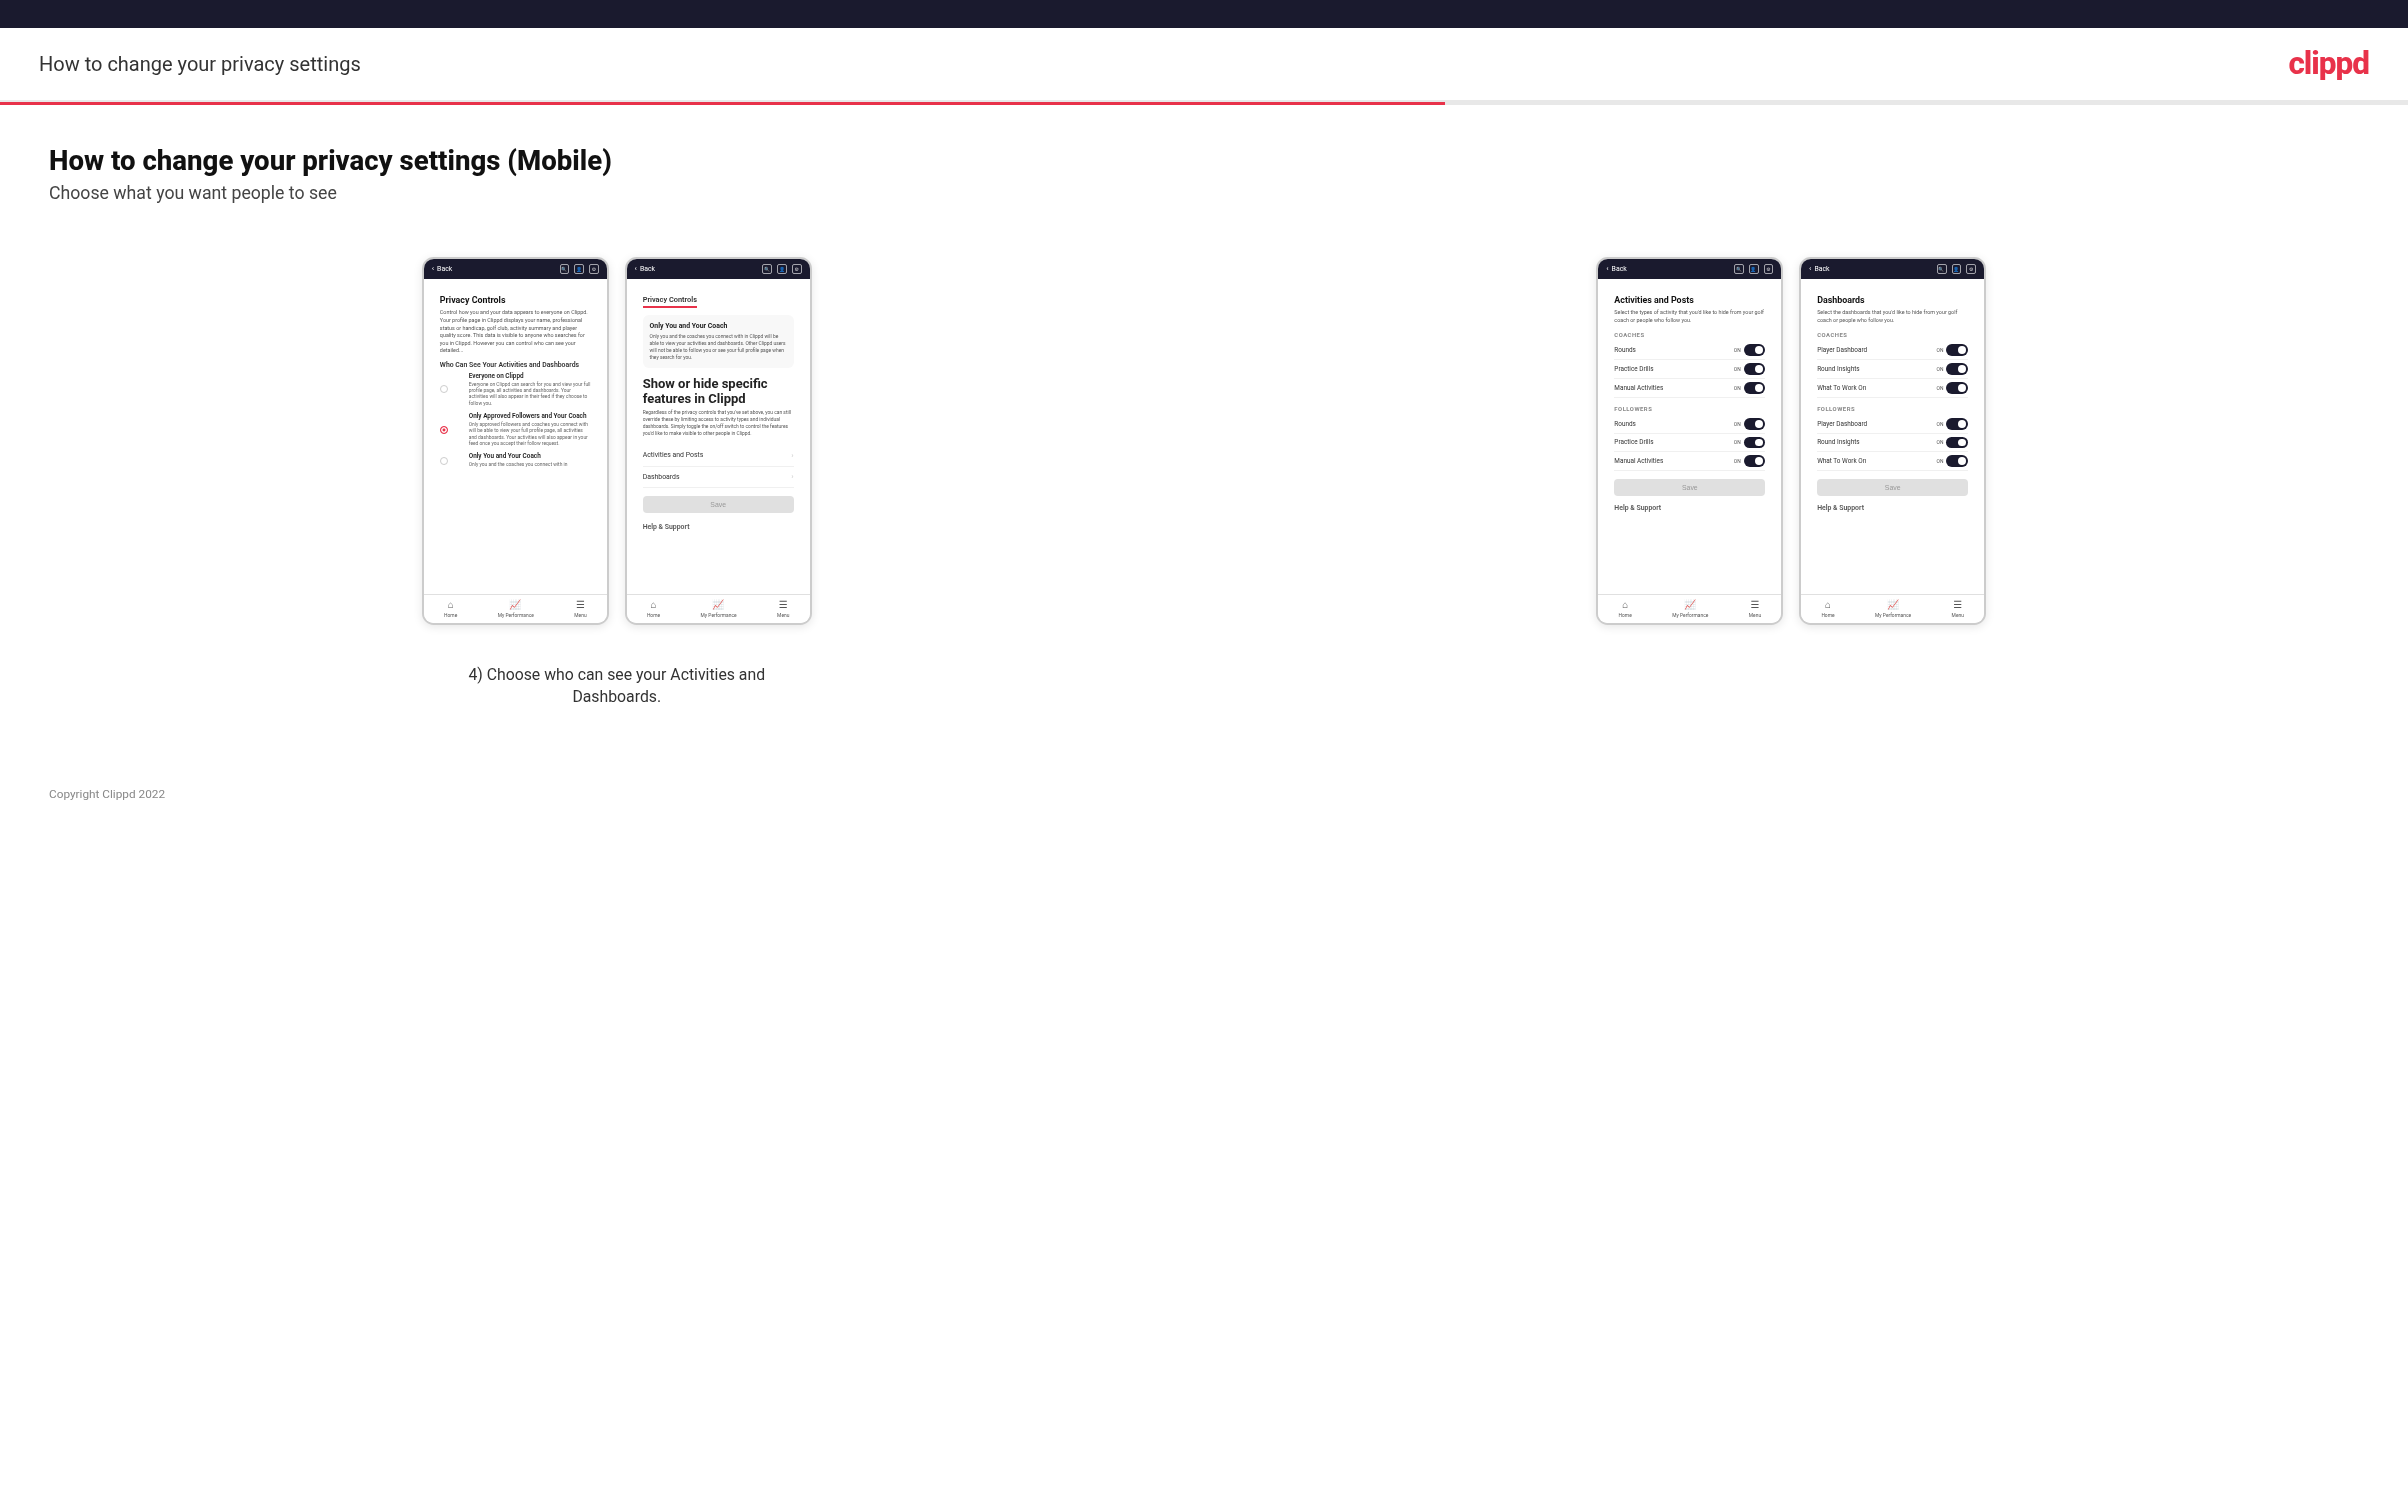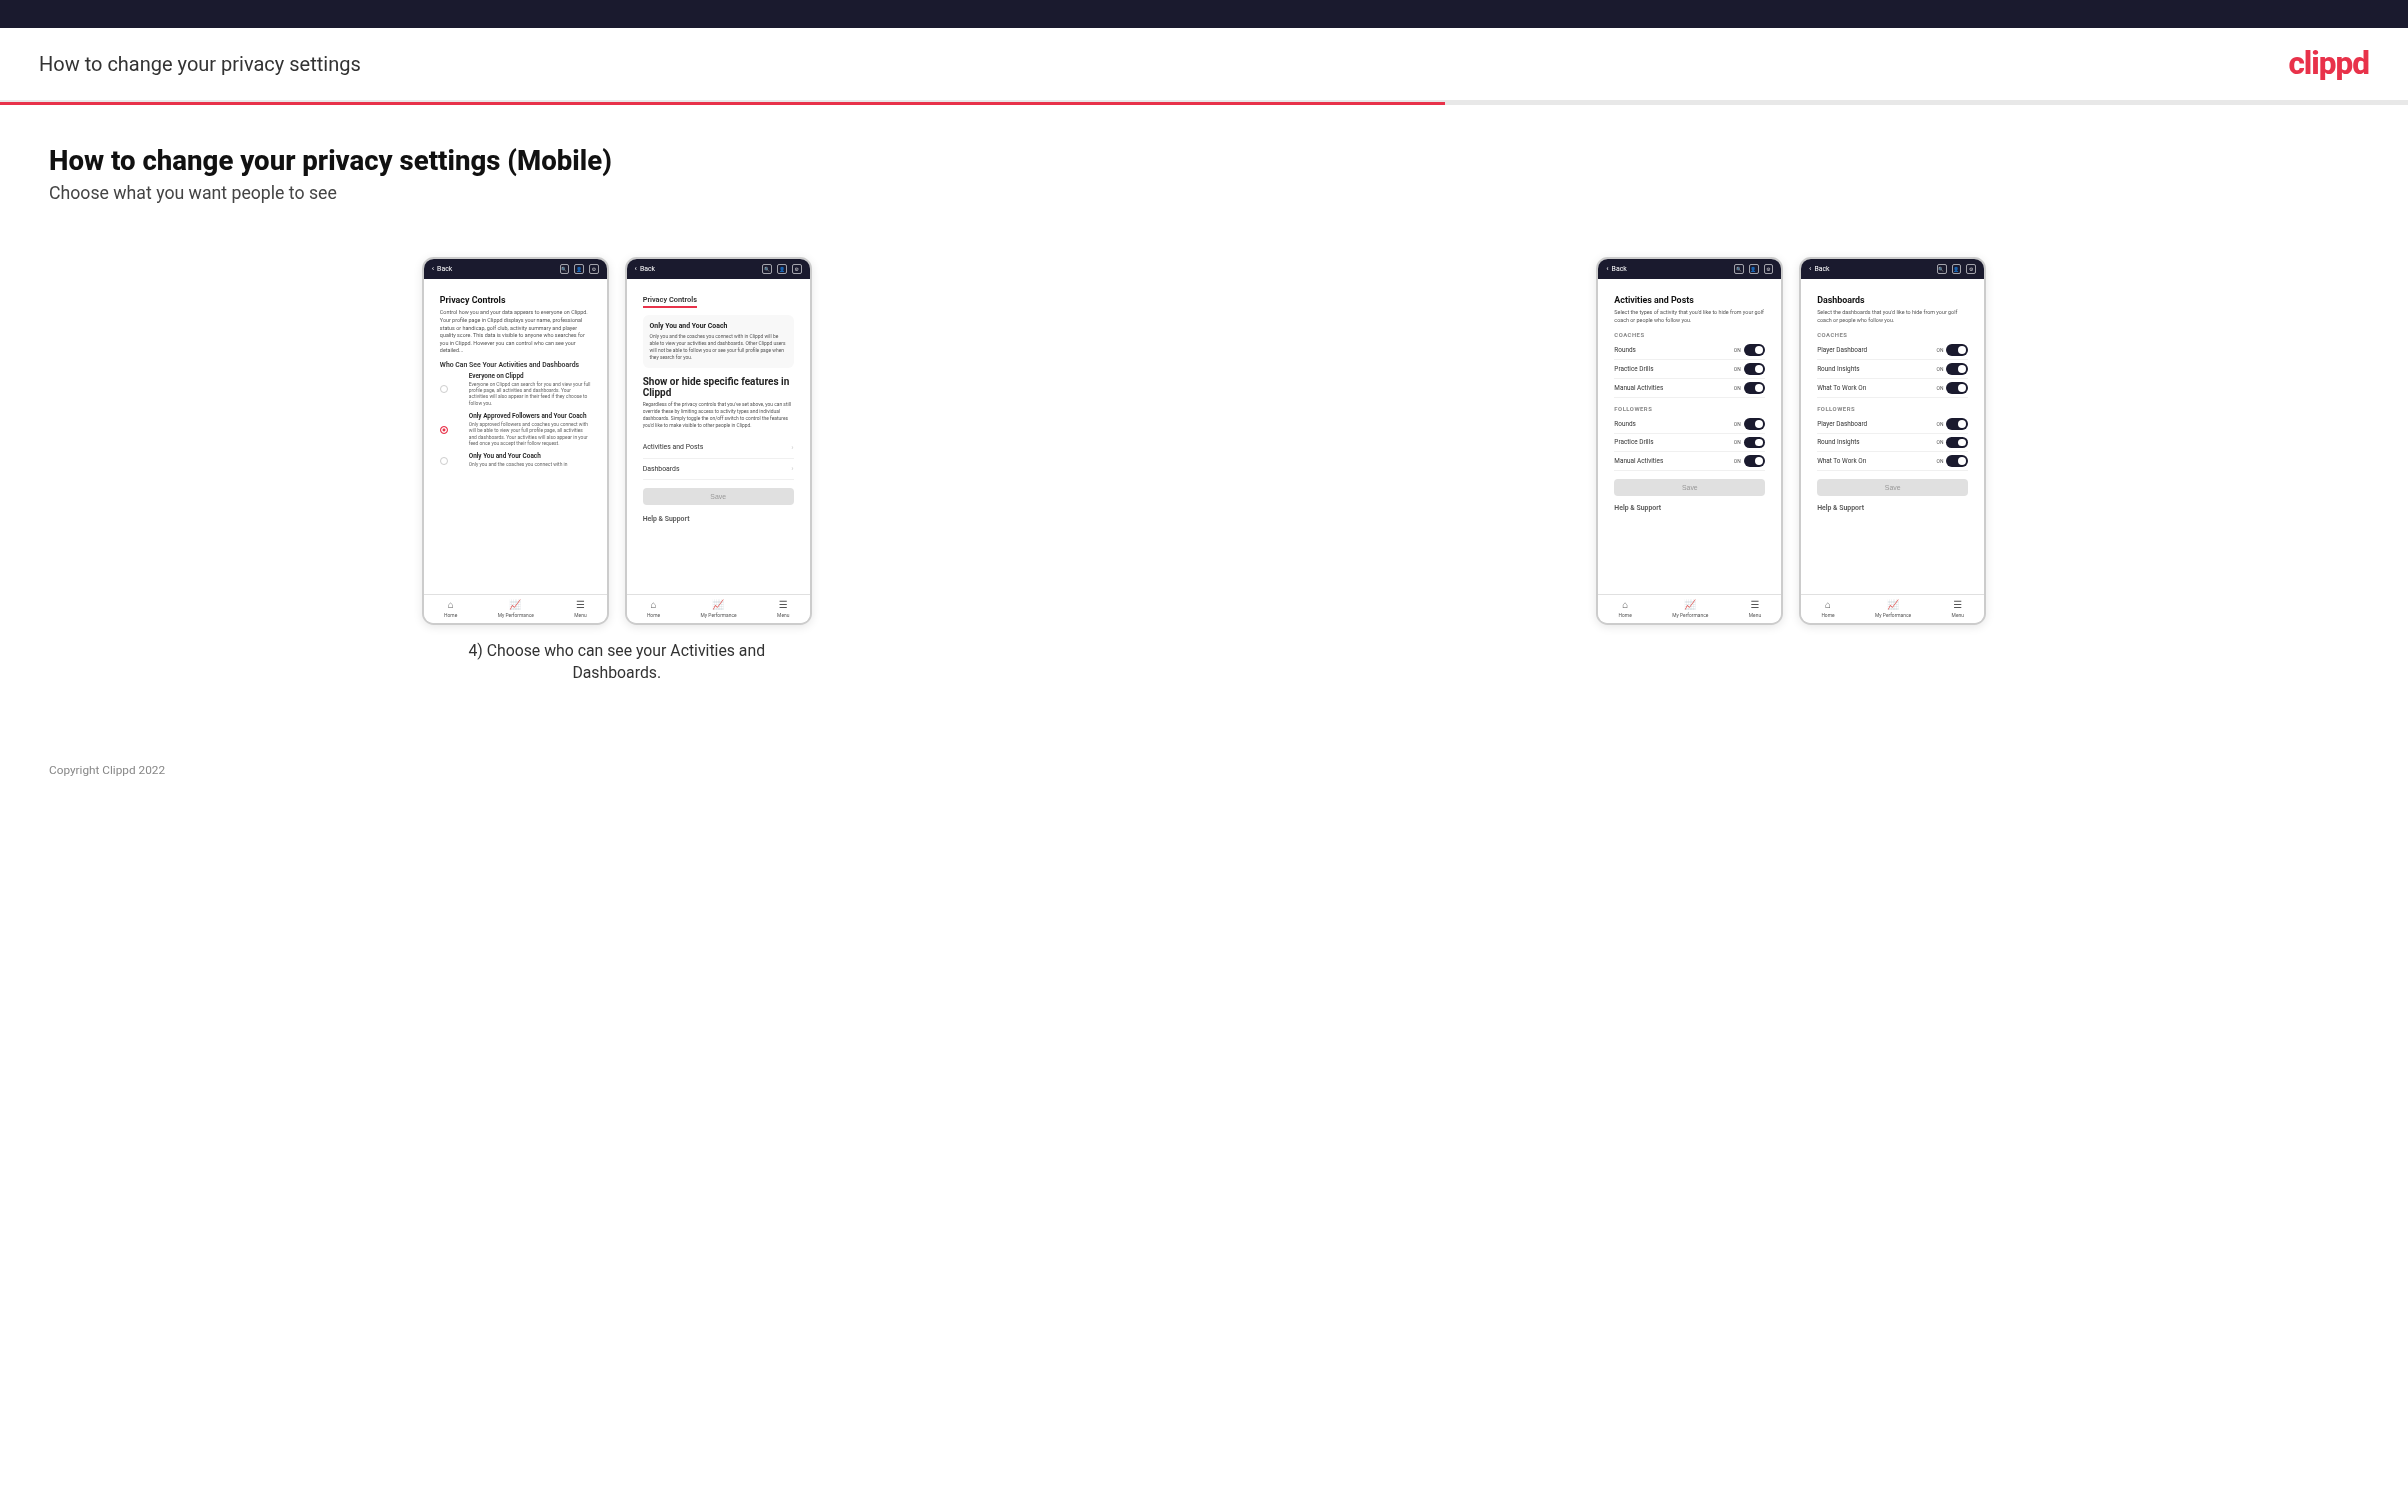--- a/index.html
+++ b/index.html
@@ -48,21 +48,21 @@
     .page-subtitle {
       font-size: 17.7px;
       color: #444;
       margin-bottom: 54px;
     }
 
     .caption {
       font-size: 15.8px;
       color: #333;
       text-align: center;
-      margin-top: 15px;
+      margin-top: 39px;
       max-width: 315px;
       line-height: 1.4;
     }
 
     
     .phone {
       width: 187px;
       border: 2px solid #ccc;
       border-radius: 11.8px;
       overflow: hidden;
@@ -224,21 +224,21 @@
       color: #222;
       margin-bottom: 3px;
     }
     .info-box-text {
       font-size: 4.9px;
       color: #555;
       line-height: 1.4;
     }
 
     .show-hide-text {
-      font-size: 10px;
+      font-size: 13px;
       font-weight: 700;
       color: #222;
       margin: 7.9px 0 3.9px;
     }
     .show-hide-desc {
       font-size: 4.9px;
       color: #555;
       line-height: 1.4;
       margin-bottom: 7.9px;
     }

